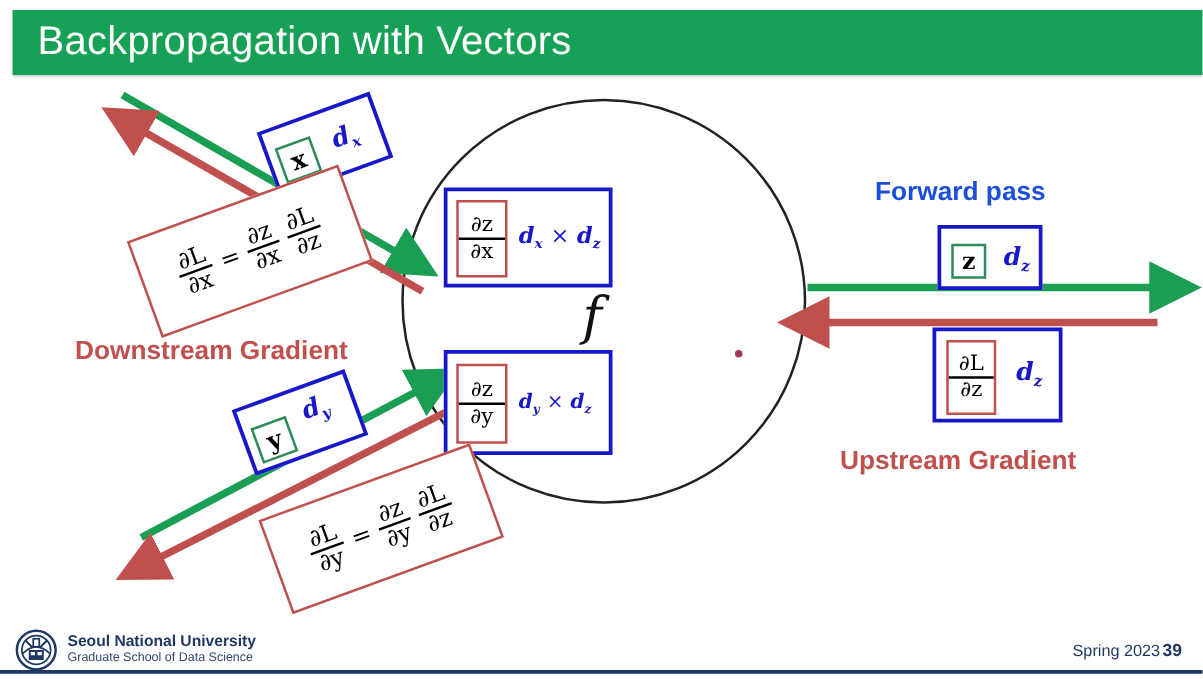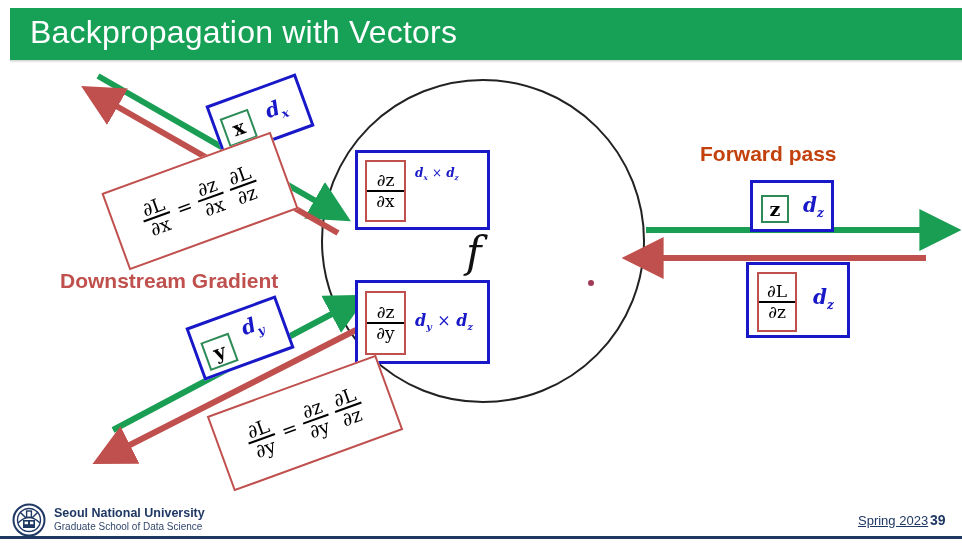--- a/index.html
+++ b/index.html
@@ -26,21 +26,21 @@
     position:absolute;left:10px;top:60px;width:952px;height:3px;
     background:linear-gradient(to bottom,rgba(0,0,0,0.18),rgba(0,0,0,0));
   }
 
   
   #art{position:absolute;left:0;top:0;width:962px;height:543px;}
 
   
   .lbl{position:absolute;white-space:nowrap;font-weight:bold;}
   .lbl-red{color:#c0504d;}
-  .lbl-green{color:#c2410c;}
+  .lbl-green{color:#1d4ed8;}
 
   #label-forward-pass{left:700px;top:142px;font-size:21px;}
   #label-local-gradient{left:527px;top:219px;font-size:21px;text-align:center;width:98px;line-height:27px;}
   #label-downstream-gradient{left:60px;top:269px;font-size:21px;}
   #label-upstream-gradient{left:672px;top:357px;font-size:21px;}
 
   .fsym{
     position:absolute;left:466px;top:228px;
     font-family:"DejaVu Serif", serif;font-style:italic;
     font-size:42px;color:#111;
@@ -94,21 +94,21 @@
   .eqfrac .n{padding:0 3px;}
   .eqfrac .d{padding:0 3px;}
   .eqfrac .l{width:100%;height:2px;background:#000;}
   .eqeq{font-style:normal;}
 
   
   .footer-rule{position:absolute;left:0;top:536px;width:962px;height:3px;background:#1f3864;}
   .seal{position:absolute;left:12px;top:503px;width:34px;height:34px;}
   .footer-l1{position:absolute;left:54px;top:506px;font-size:12.5px;font-weight:bold;color:#1f3864;white-space:nowrap;}
   .footer-l2{position:absolute;left:54px;top:521px;font-size:10px;font-weight:400;color:#33486e;white-space:nowrap;}
-  .footer-term{position:absolute;left:858px;top:513px;font-size:13px;color:#1f3864;white-space:nowrap;text-decoration:underline;}
+  .footer-term{position:absolute;left:858px;top:513px;font-size:13px;color:#1f3864;white-space:nowrap;}
   .footer-page{position:absolute;left:930px;top:512px;font-size:14px;font-weight:bold;color:#1f3864;white-space:nowrap;}
 </style>
 </head>
 <body>
 
 <div id="slide">
 
   <div class="header-band"></div>
   <div class="header-shadow"></div>
   <div class="header-title">Backpropagation with Vectors</div>
@@ -140,20 +140,21 @@
     <circle cx="591" cy="283" r="3" fill="#a03a55"></circle>
   </svg>
 
   <div class="fsym">f</div>
 
   <div class="lbl lbl-green" id="label-forward-pass">Forward pass</div>
 
 
   <div class="lbl lbl-red" id="label-downstream-gradient">Downstream Gradient</div>
 
+  <div class="lbl lbl-red" id="label-upstream-gradient">Upstream Gradient</div>
 
   <div class="tiltbox" style="left:212px;top:88px;width:96px;height:56px;transform:rotate(-20deg);">
     <div class="cell-green" style="left:6px;top:14px;width:30px;height:30px;font-size:20px;">x</div>
     <div class="dlabel" style="left:52px;top:11px;font-size:20px;">
       <span>d</span><sub>x</sub>
     </div>
   </div>
 
   <div class="tiltbox" style="left:192px;top:310px;width:96px;height:56px;transform:rotate(-20deg);">
     <div class="cell-green" style="left:6px;top:16px;width:30px;height:30px;font-size:20px;">y</div>
@@ -179,21 +180,21 @@
       <span>d</span><sub>z</sub>
     </div>
   </div>
 
   <div class="bbox" style="left:355px;top:150px;width:135px;height:80px;">
     <div class="frac" style="left:7px;top:7px;width:41px;height:62px;font-size:17px;">
       <div class="num">∂z</div>
       <div class="bar"></div>
       <div class="den">∂x</div>
     </div>
-    <div class="mult" style="left:57px;top:13px;font-size:12px;">
+    <div class="mult" style="left:57px;top:25px;font-size:18px;">
       <span>d</span><sub>x</sub>
       <span class="times">×</span>
       <span>d</span><sub>z</sub>
     </div>
   </div>
 
   <div class="bbox" style="left:355px;top:280px;width:135px;height:84px;">
     <div class="frac" style="left:7px;top:8px;width:41px;height:64px;font-size:17px;">
       <div class="num">∂z</div>
       <div class="bar"></div>

